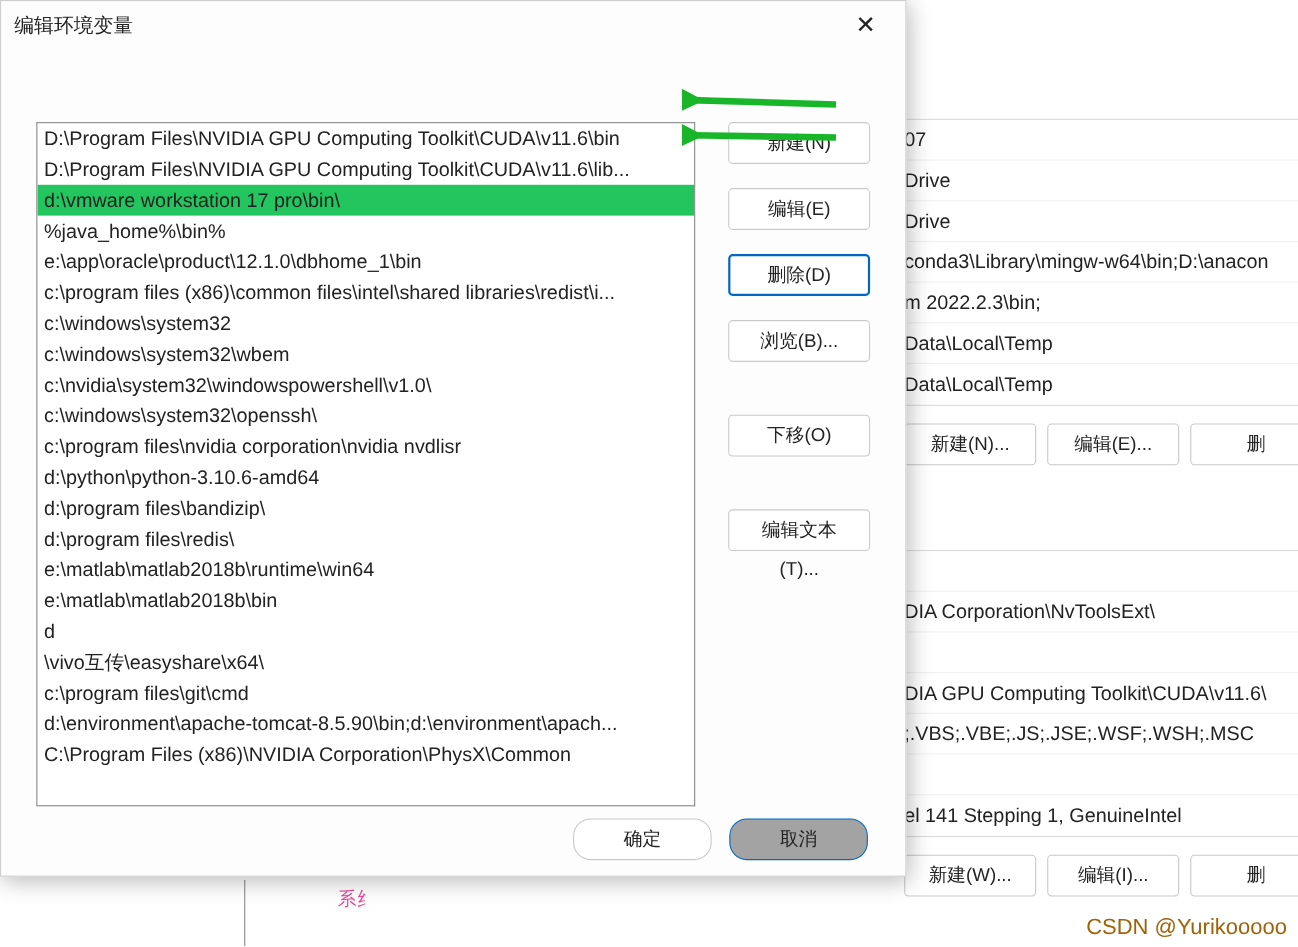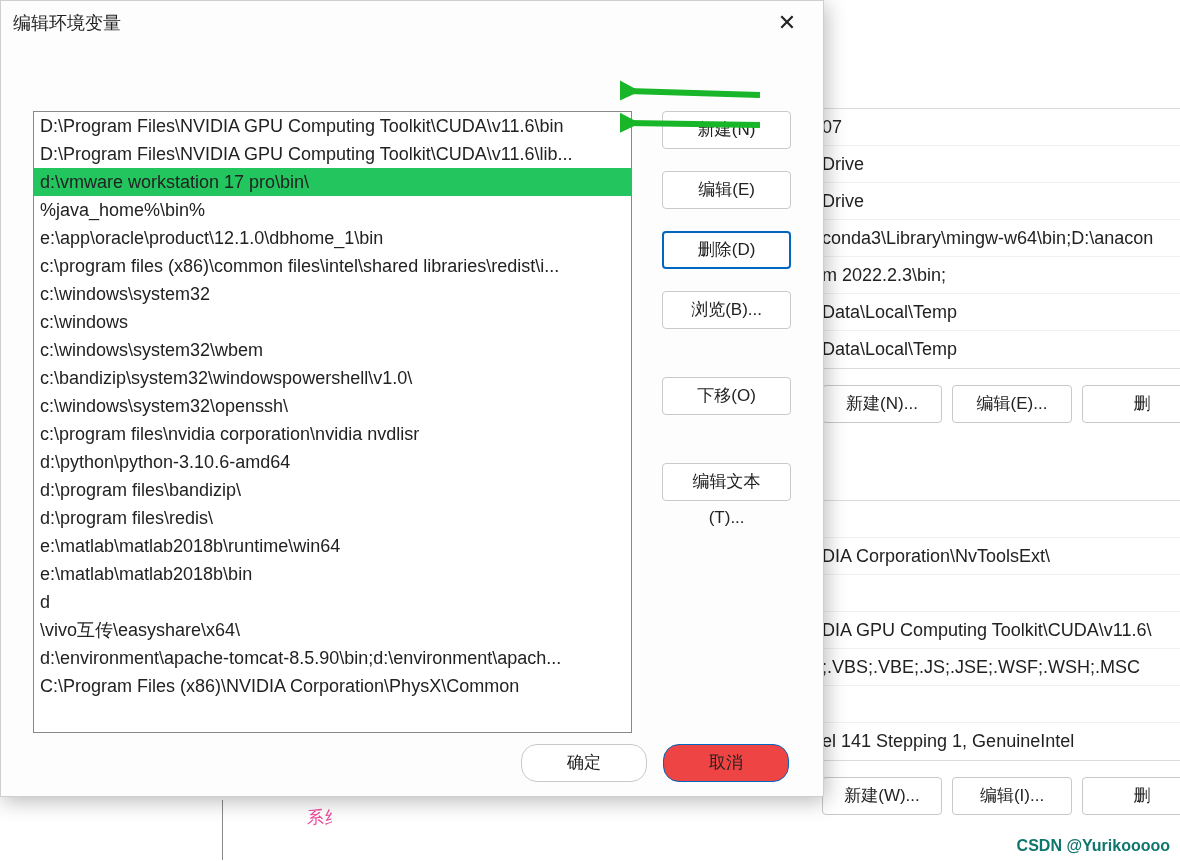--- a/index.html
+++ b/index.html
@@ -157,33 +157,33 @@
     height: 66px;
     display: flex;
     justify-content: flex-end;
     align-items: center;
     gap: 16px;
     padding-right: 34px;
   }
   .dlg-footer .win-btn { min-width: 126px; border-radius: 16px; }
   .dlg-footer .win-btn.primary {
     border: 1px solid #0067c0;
-    background: #ef4444;
+    background: #a3a3a3;
   }
   
   .arrow {
     position: absolute;
     pointer-events: none;
   }
   .watermark {
     position: absolute;
     right: 10px; bottom: 6px;
-    font-size: 16px;
-    color: #0f766e;
-    font-weight: 700;
+    font-size: 20px;
+    color: #a16207;
+    font-weight: 400;
   }
 </style>
 </head>
 <body>
 <div class="backdrop">
 
 <div class="parent-dialog">
   <div class="side-line"></div>
   <span class="sys-label">系纟</span>
 
@@ -232,32 +232,32 @@
 
     <div class="listwrap">
       <div class="list" id="pathlist">
             <div class="li">D:\Program Files\NVIDIA GPU Computing Toolkit\CUDA\v11.6\bin</div>
             <div class="li">D:\Program Files\NVIDIA GPU Computing Toolkit\CUDA\v11.6\lib...</div>
             <div class="li sel">d:\vmware workstation 17 pro\bin\</div>
             <div class="li">%java_home%\bin%</div>
             <div class="li">e:\app\oracle\product\12.1.0\dbhome_1\bin</div>
             <div class="li">c:\program files (x86)\common files\intel\shared libraries\redist\i...</div>
             <div class="li">c:\windows\system32</div>
-            <div class="li">c:\windows</div>
             <div class="li">c:\windows\system32\wbem</div>
-            <div class="li">c:\bandizip\system32\windowspowershell\v1.0\</div>
+            <div class="li">c:\nvidia\system32\windowspowershell\v1.0\</div>
             <div class="li">c:\windows\system32\openssh\</div>
             <div class="li">c:\program files\nvidia corporation\nvidia nvdlisr</div>
             <div class="li">d:\python\python-3.10.6-amd64</div>
             <div class="li">d:\program files\bandizip\</div>
             <div class="li">d:\program files\redis\</div>
             <div class="li">e:\matlab\matlab2018b\runtime\win64</div>
             <div class="li">e:\matlab\matlab2018b\bin</div>
             <div class="li">d</div>
             <div class="li">\vivo互传\easyshare\x64\</div>
+            <div class="li">c:\program files\git\cmd</div>
             <div class="li">d:\environment\apache-tomcat-8.5.90\bin;d:\environment\apach...</div>
             <div class="li">C:\Program Files (x86)\NVIDIA Corporation\PhysX\Common</div>
           </div>
     </div>
 
     <div class="btn-col">
       <div class="win-btn">新建(N)</div>
       <div class="win-btn">编辑(E)</div>
       <div class="win-btn focus">删除(D)</div>
       <div class="win-btn">浏览(B)...</div>

